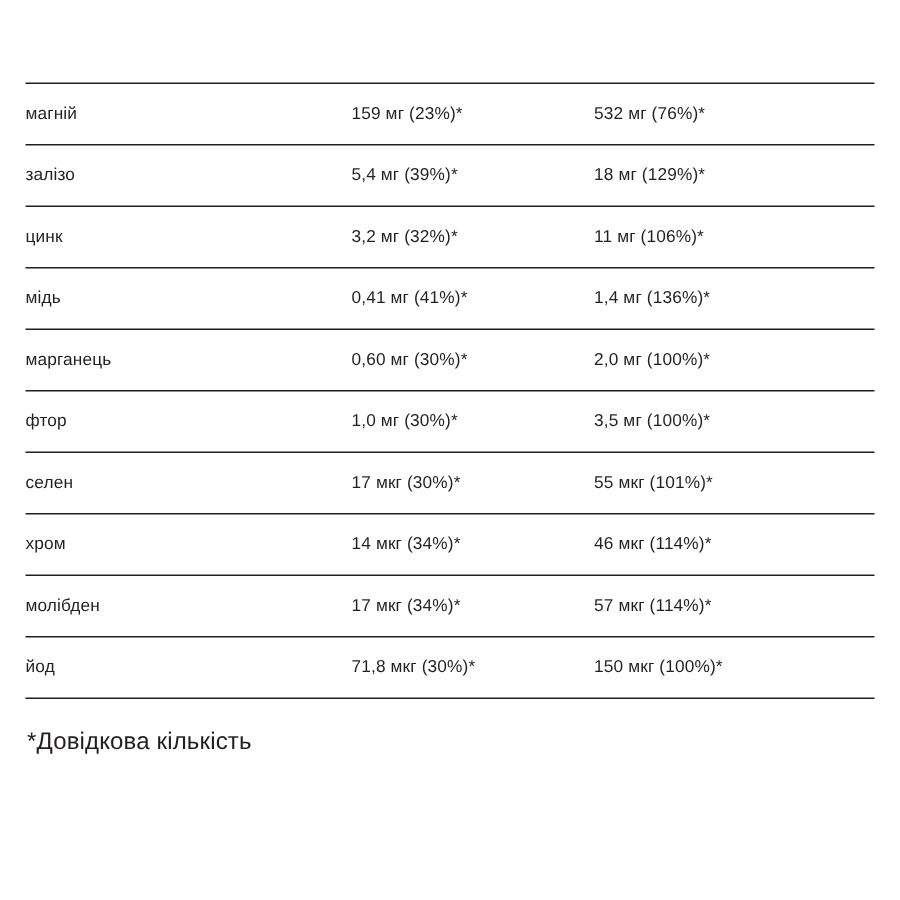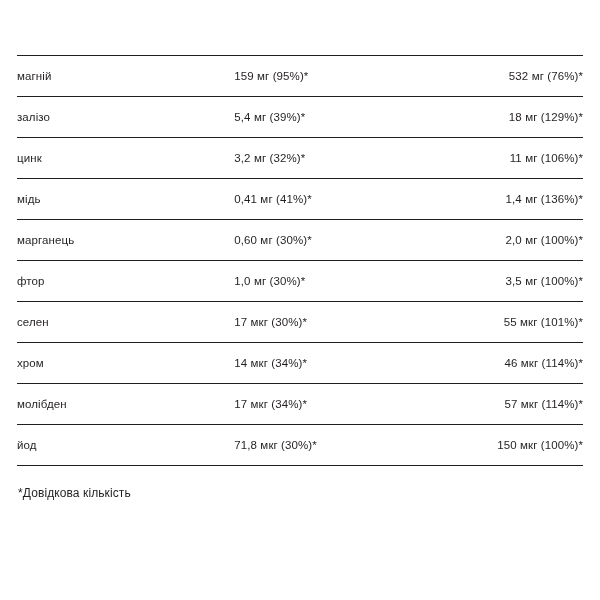--- a/index.html
+++ b/index.html
@@ -44,41 +44,41 @@
     vertical-align: middle;
     font-size: 11.5px;
     font-weight: 400;
     letter-spacing: 0.1px;
     color: #231f20;
     white-space: nowrap;
   }
 
   .col-name  { width: 215px; padding-left: 6px; }
   .col-per   { width: 160px; }
-  .col-total { width: 185px; text-align: right; }
+  .col-total { width: 185px; }
 
   .footnote {
     margin-top: 20px;
     padding-left: 1px;
-    font-size: 12px;
+    font-size: 16px;
     color: #231f20;
     letter-spacing: 0.1px;
   }
 </style>
 </head>
 <body>
 
 <div class="page">
 
   <table class="nutrition-table">
     <tbody>
 
       <tr>
         <td class="col-name">магній</td>
-        <td class="col-per">159 мг (95%)*</td>
+        <td class="col-per">159 мг (23%)*</td>
         <td class="col-total">532 мг (76%)*</td>
       </tr>
 
 
       <tr>
         <td class="col-name">залізо</td>
         <td class="col-per">5,4 мг (39%)*</td>
         <td class="col-total">18 мг (129%)*</td>
       </tr>
 

